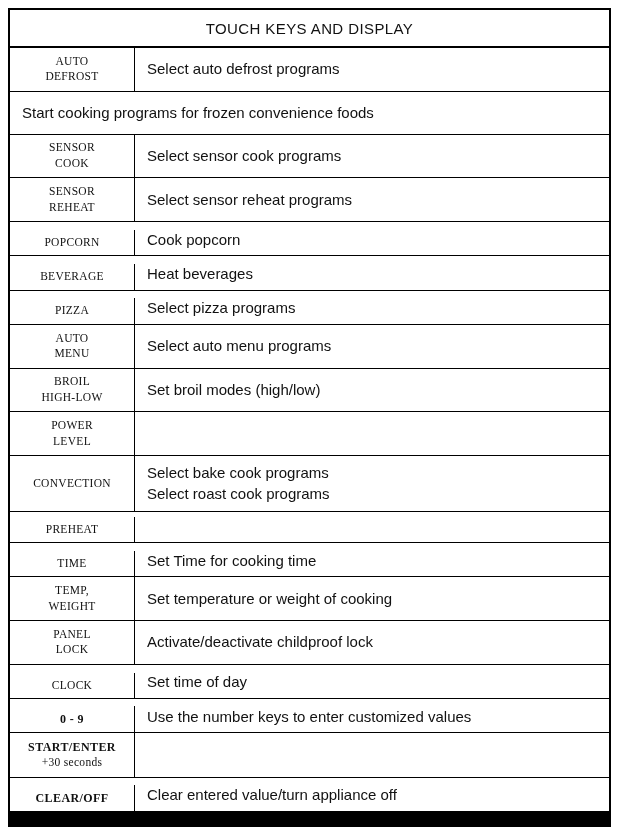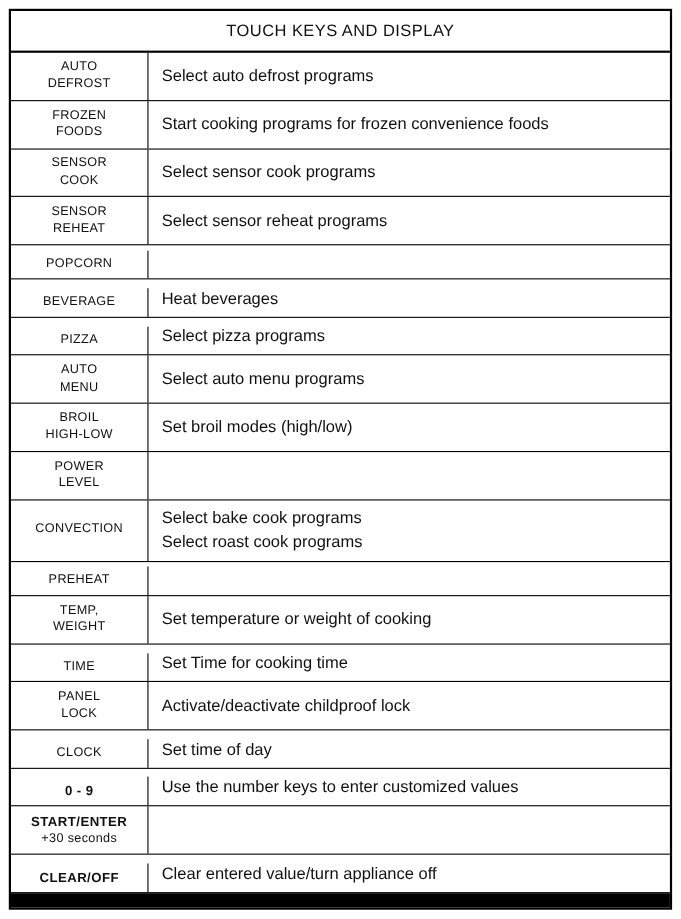--- a/index.html
+++ b/index.html
@@ -50,20 +50,21 @@
     display: flex;
     flex-direction: column;
     align-items: center;
     justify-content: center;
     text-align: center;
     font-size: 11.5px;
     letter-spacing: 0.3px;
     line-height: 1.35;
     padding: 5px 4px;
     white-space: pre-line;
+    font-family: Liberation Serif, serif;
   }
   .desc {
     flex: 1 1 auto;
     display: flex;
     flex-direction: column;
     justify-content: center;
     font-size: 15px;
     line-height: 1.45;
     padding: 5px 12px;
     white-space: pre-line;
@@ -95,39 +96,38 @@
 
     <div class="rows">
 
       <div class="row double">
         <div class="key">AUTO
 DEFROST</div>
         <div class="desc">Select auto defrost programs</div>
       </div>
 
       <div class="row double">
-        <div class="key">FROZEN
-FOODS</div>
         <div class="desc">Start cooking programs for frozen convenience foods</div>
       </div>
 
       <div class="row double">
         <div class="key">SENSOR
 COOK</div>
         <div class="desc">Select sensor cook programs</div>
       </div>
 
       <div class="row double">
         <div class="key">SENSOR
 REHEAT</div>
         <div class="desc">Select sensor reheat programs</div>
       </div>
 
       <div class="row single">
         <div class="key">POPCORN</div>
+        <div class="desc">Cook popcorn</div>
       </div>
 
       <div class="row single">
         <div class="key">BEVERAGE</div>
         <div class="desc">Heat beverages</div>
       </div>
 
       <div class="row single">
         <div class="key">PIZZA</div>
         <div class="desc">Select pizza programs</div>
@@ -153,29 +153,29 @@
       <div class="row double">
         <div class="key">CONVECTION</div>
         <div class="desc">Select bake cook programs
 Select roast cook programs</div>
       </div>
 
       <div class="row single">
         <div class="key">PREHEAT</div>
       </div>
 
+      <div class="row single">
+        <div class="key">TIME</div>
+        <div class="desc">Set Time for cooking time</div>
+      </div>
+
       <div class="row double">
         <div class="key">TEMP,
 WEIGHT</div>
         <div class="desc">Set temperature or weight of cooking</div>
-      </div>
-
-      <div class="row single">
-        <div class="key">TIME</div>
-        <div class="desc">Set Time for cooking time</div>
       </div>
 
       <div class="row double">
         <div class="key">PANEL
 LOCK</div>
         <div class="desc">Activate/deactivate childproof lock</div>
       </div>
 
       <div class="row single">
         <div class="key">CLOCK</div>

